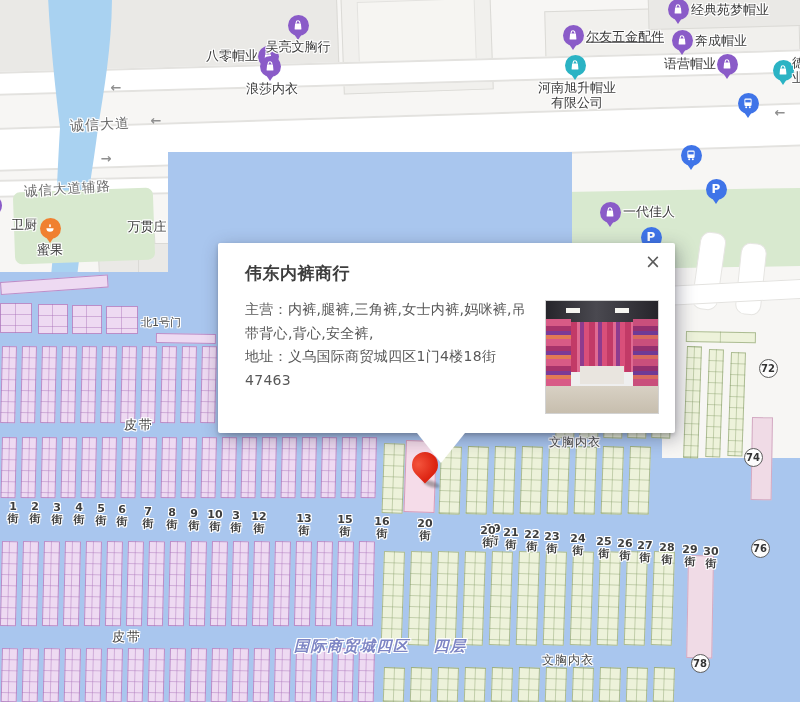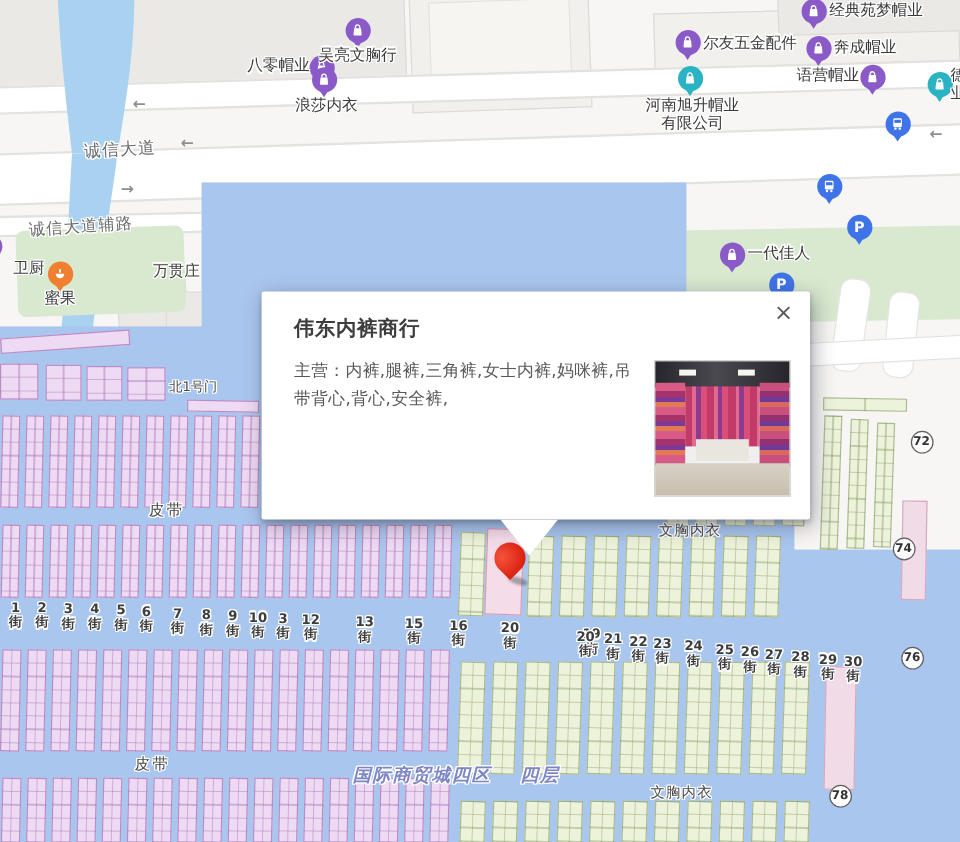--- a/index.html
+++ b/index.html
@@ -392,21 +392,21 @@
           <path d="M4.2 4.6V3.6a1.8 1.8 0 0 1 3.6 0v1" stroke="#fff" fill="none" stroke-width="1.1"></path>
         </svg>
       </div>
       <div class="poilabel halo" style="left: 577px; top: 96px; transform: translate(-50%, -50%); text-align: center;">河南旭升帽业<br>有限公司</div>
       <div class="marker" style="left: 562.5px; top: 24.5px; --c: #8a5bc8; background: rgb(138, 91, 200);">
         <svg class="glyph" viewBox="0 0 12 12">
           <path d="M3.1 4.6h5.8l.5 5.1a.8.8 0 0 1-.8.9H3.4a.8.8 0 0 1-.8-.9z" fill="#fff"></path>
           <path d="M4.2 4.6V3.6a1.8 1.8 0 0 1 3.6 0v1" stroke="#fff" fill="none" stroke-width="1.1"></path>
         </svg>
       </div>
-      <div class="poilabel halo" style="left: 586px; top: 37px; transform: translate(0px, -50%); text-align: right;">尔友五金配件</div>
+      <div class="poilabel halo" style="left: 586px; top: 37px; transform: translate(0px, -50%); text-align: right; text-decoration: underline;">尔友五金配件</div>
       <div class="marker" style="left: 667.5px; top: -1.5px; --c: #8a5bc8; background: rgb(138, 91, 200);">
         <svg class="glyph" viewBox="0 0 12 12">
           <path d="M3.1 4.6h5.8l.5 5.1a.8.8 0 0 1-.8.9H3.4a.8.8 0 0 1-.8-.9z" fill="#fff"></path>
           <path d="M4.2 4.6V3.6a1.8 1.8 0 0 1 3.6 0v1" stroke="#fff" fill="none" stroke-width="1.1"></path>
         </svg>
       </div>
       <div class="poilabel halo" style="left: 691px; top: 10px; transform: translate(0px, -50%); text-align: left;">经典苑梦帽业</div>
       <div class="marker" style="left: 671.5px; top: 29.5px; --c: #8a5bc8; background: rgb(138, 91, 200);">
         <svg class="glyph" viewBox="0 0 12 12">
           <path d="M3.1 4.6h5.8l.5 5.1a.8.8 0 0 1-.8.9H3.4a.8.8 0 0 1-.8-.9z" fill="#fff"></path>
@@ -477,20 +477,21 @@
   <svg class="tail" width="54" height="32">
     <polygon points="3,0 51,0 27,30" fill="#ffffff"></polygon>
   </svg>
 
   <div class="popup">
     <div class="popup-title">伟东内裤商行</div>
     <div class="popup-close">×</div>
     <div class="popup-body">
       <div class="popup-fields">
         <p>主营：内裤,腿裤,三角裤,女士内裤,妈咪裤,吊带背心,背心,安全裤,</p>
+        <p>地址：义乌国际商贸城四区1门4楼18街 47463</p>
       </div>
       <div class="photo">
         <div class="ph-ceil"></div>
         <div class="ph-l1"></div>
         <div class="ph-l2"></div>
         <div class="ph-back"></div>
         <div class="ph-lw"></div>
         <div class="ph-rw"></div>
         <div class="ph-mid"></div>
         <div class="ph-floor"></div>

